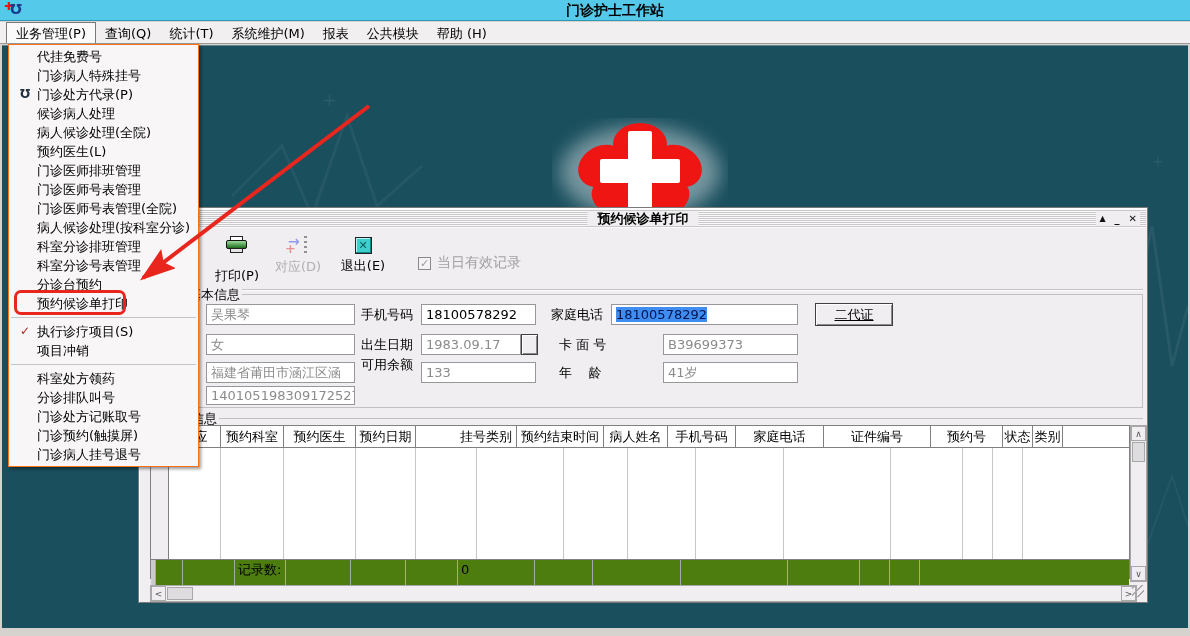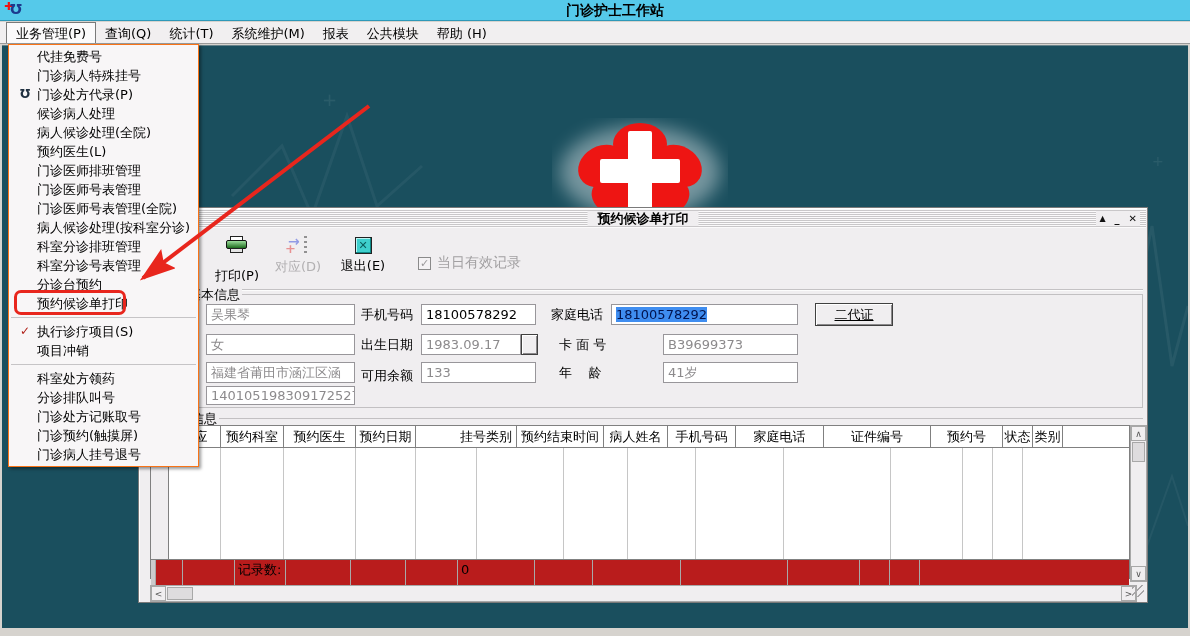--- a/index.html
+++ b/index.html
@@ -74,21 +74,21 @@
   .idcard-btn { text-decoration:underline; line-height:21px; }
   .spin-btn { width:17px; height:21px; }
 
   
   .grid { position:absolute; left:10px; top:197px; width:980px; height:154px; background:#fff; border:1px solid #808080; }
   .g-head { display:flex; height:22px; border-bottom:1px solid #808080; }
   .g-head .gc { border-right:1px solid #808080; text-align:center; line-height:21px; font-size:13px; color:#000; overflow:hidden; white-space:nowrap; flex:0 0 auto; }
   .g-body { display:flex; height:111px; }
   .g-body .gc { border-right:1px solid #c6c6c6; flex:0 0 auto; }
   .g-body .gc.rowsel { background:#f0eef0; border-right:1px solid #808080; }
-  .g-foot { display:flex; height:28px; border-top:1px solid #808080; background:#b91c1c; }
+  .g-foot { display:flex; height:28px; border-top:1px solid #808080; background:#4d7c0f; }
   .g-foot .gc { border-right:1px solid #a8a8a8; font-size:13px; line-height:19px; padding:0 3px; color:#000; overflow:hidden; white-space:pre; flex:0 0 auto; }
   .g-foot .gc.rowsel { background:#cccacc; padding:0; }
 
   
   .vsb { position:absolute; left:990px; top:197px; width:17px; height:157px; background:#f0eef0; border:1px solid #a8a8a8; }
   .hsb { position:absolute; left:10px; top:357px; width:987px; height:17px; background:#f0eef0; border:1px solid #a8a8a8; }
   .sb-btn { position:absolute; width:15px; height:15px; background:#f0eef0; border:1px solid #a8a8a8; font-size:9px; color:#555; display:flex; align-items:center; justify-content:center; }
   .vsb .up { left:0; top:0; } .vsb .down { left:0; bottom:0; }
   .hsb .left { left:0; top:0; } .hsb .right { right:0; top:0; }
   .vthumb { position:absolute; left:1px; top:16px; width:13px; height:20px; background:#dedcde; border:1px solid #a8a8a8; }
@@ -202,21 +202,21 @@
         <div class="btn3d idcard-btn" style="left:664px; top:8px; width:78px; height:23px;">二代证</div>
 
         <div class="fld" style="left:55px; top:39px; width:149px;">女</div>
         <span class="lbl" style="left:210px; top:39px;">出生日期</span>
         <div class="fld" style="left:270px; top:39px; width:100px;">1983.09.17</div>
         <div class="btn3d spin-btn" style="left:370px; top:39px;"></div>
         <span class="lbl" style="left:408px; top:39px;">卡 面 号</span>
         <div class="fld" style="left:512px; top:39px; width:135px;">B39699373</div>
 
         <div class="fld" style="left:55px; top:67px; width:149px;">福建省莆田市涵江区涵</div>
-        <span class="lbl" style="left:210px; top:70px;">可用余额</span>
+        <span class="lbl" style="left:210px; top:59px;">可用余额</span>
         <div class="fld" style="left:270px; top:67px; width:115px;">133</div>
         <span class="lbl" style="left:408px; top:67px;">年    龄</span>
         <div class="fld" style="left:512px; top:67px; width:135px;">41岁</div>
 
         <div class="fld" style="left:55px; top:91px; width:149px; height:19px; line-height:17px;">140105198309172527</div>
       </div>
 
       <div class="group2-line">
         <span class="grp-label" style="left:13px; top:-8px;">预约信息</span>
       </div>

